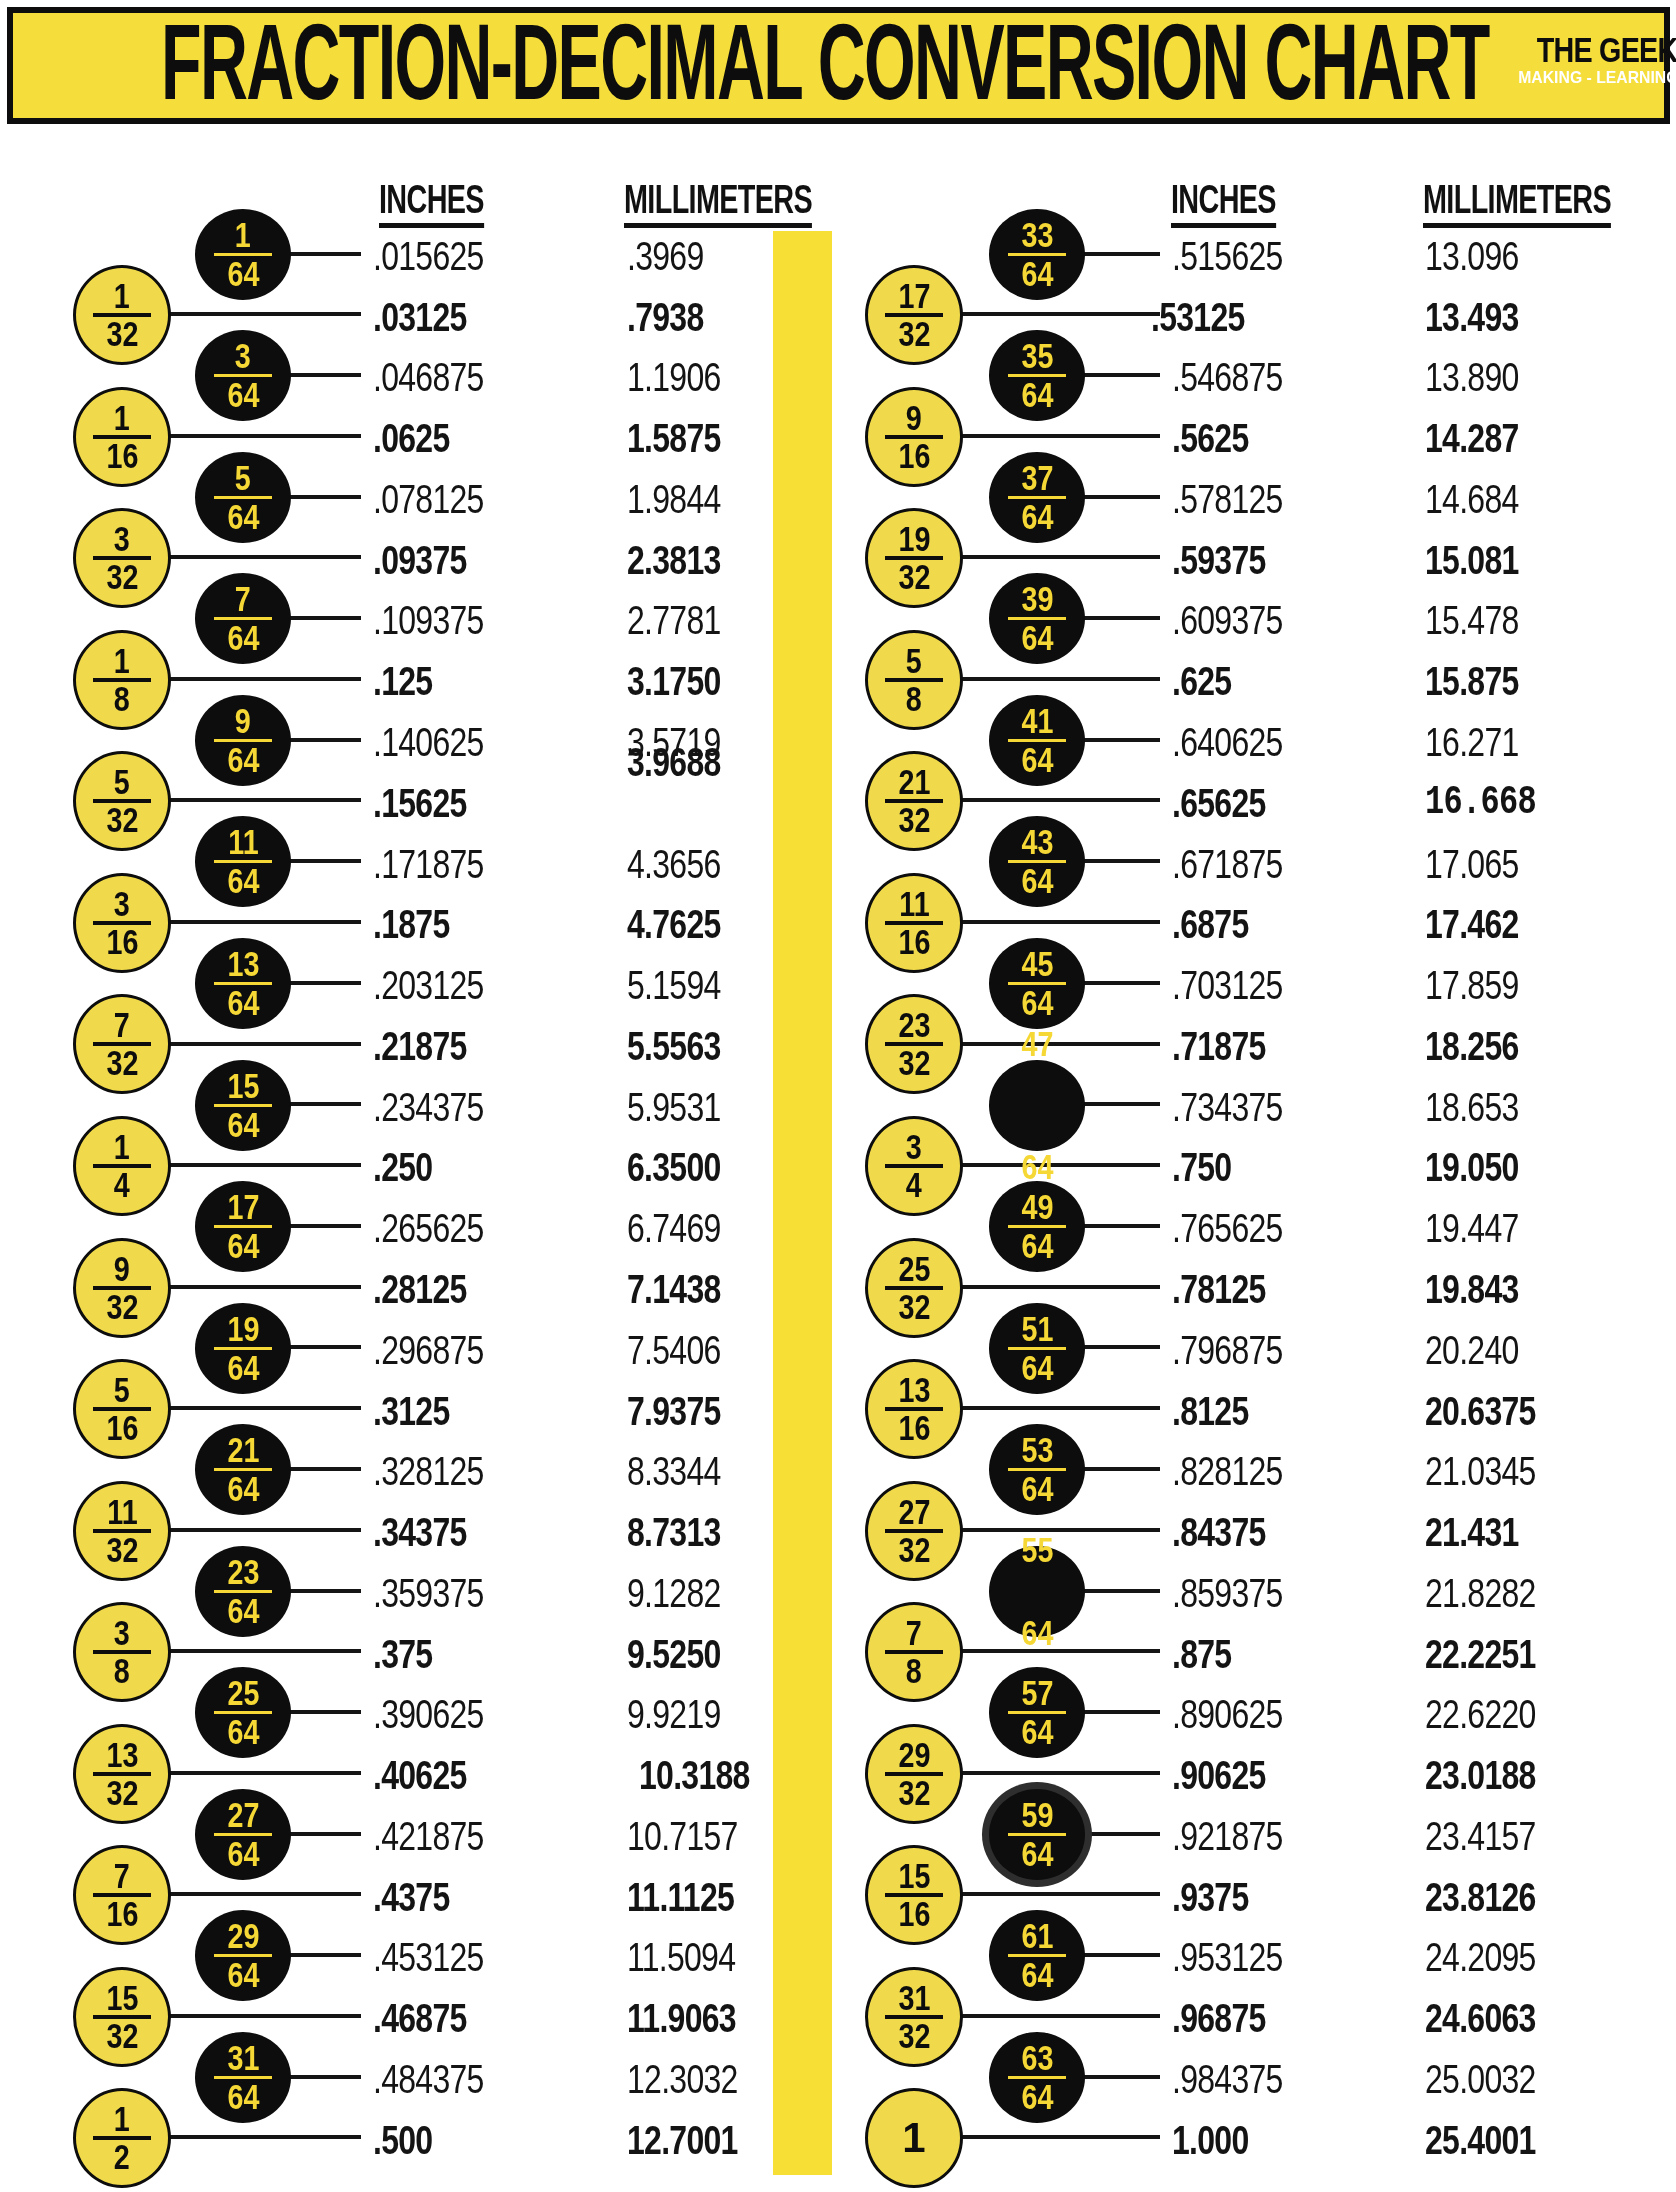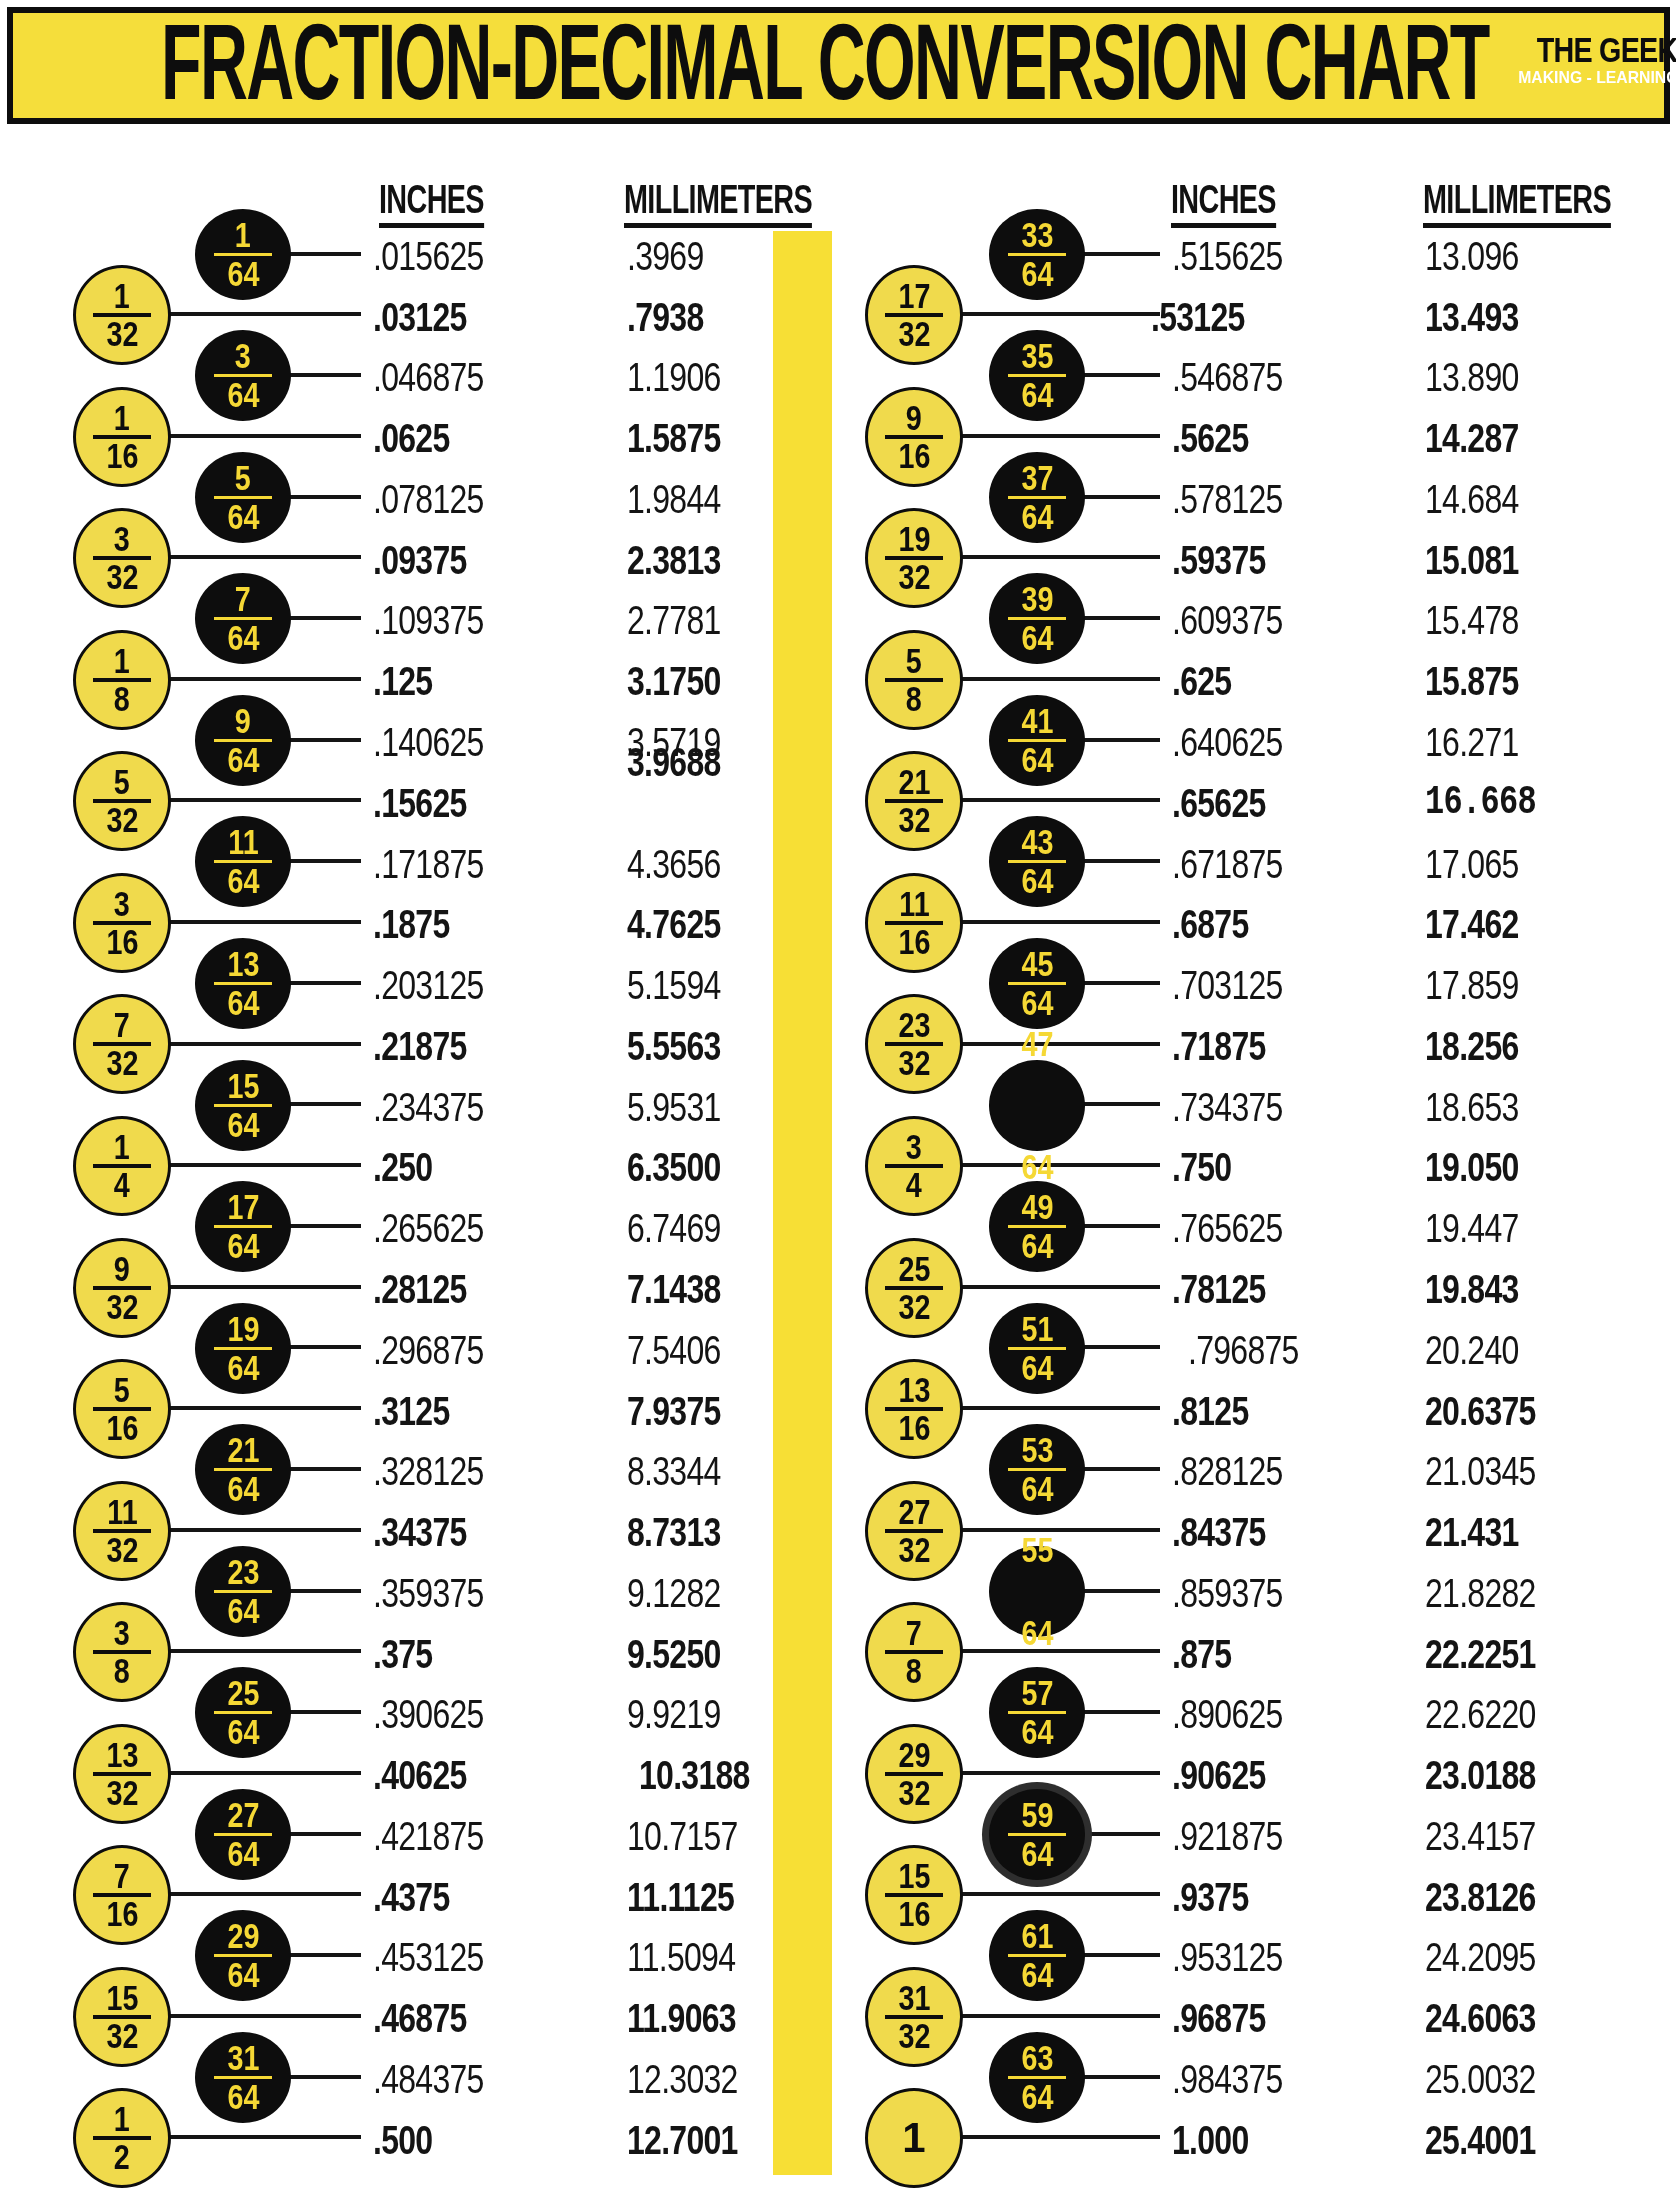--- a/index.html
+++ b/index.html
@@ -467,21 +467,21 @@
         <span class="fd">32</span>
       </div>
       <div class="val b" style="left: 1172px; top: 1269px;"><span class="tx">.78125</span></div>
       <div class="val b" style="left: 1425px; top: 1269px;"><span class="tx">19.843</span></div>
       <div class="rline" style="left: 1080px; top: 1345px; width: 80px;"></div>
       <div class="circ kc" style="left: 989px; top: 1303px; width: 96px; height: 91px;">
         <span class="fn">51</span>
         <span class="fb"></span>
         <span class="fd">64</span>
       </div>
-      <div class="val" style="left: 1172px; top: 1330px; margin-left: 16px;"><span class="tx">.796875</span></div>
+      <div class="val" style="left: 1172px; top: 1330px;"><span class="tx">.796875</span></div>
       <div class="val" style="left: 1425px; top: 1330px;"><span class="tx">20.240</span></div>
       <div class="rline" style="left: 957px; top: 1406px; width: 203px;"></div>
       <div class="circ yc" style="left: 865px; top: 1359px; width: 98px; height: 100px;">
         <span class="fn">13</span>
         <span class="fb"></span>
         <span class="fd">16</span>
       </div>
       <div class="val b" style="left: 1172px; top: 1391px;"><span class="tx">.8125</span></div>
       <div class="val b" style="left: 1425px; top: 1391px;"><span class="tx">20.6375</span></div>
       <div class="rline" style="left: 1080px; top: 1467px; width: 80px;"></div>

